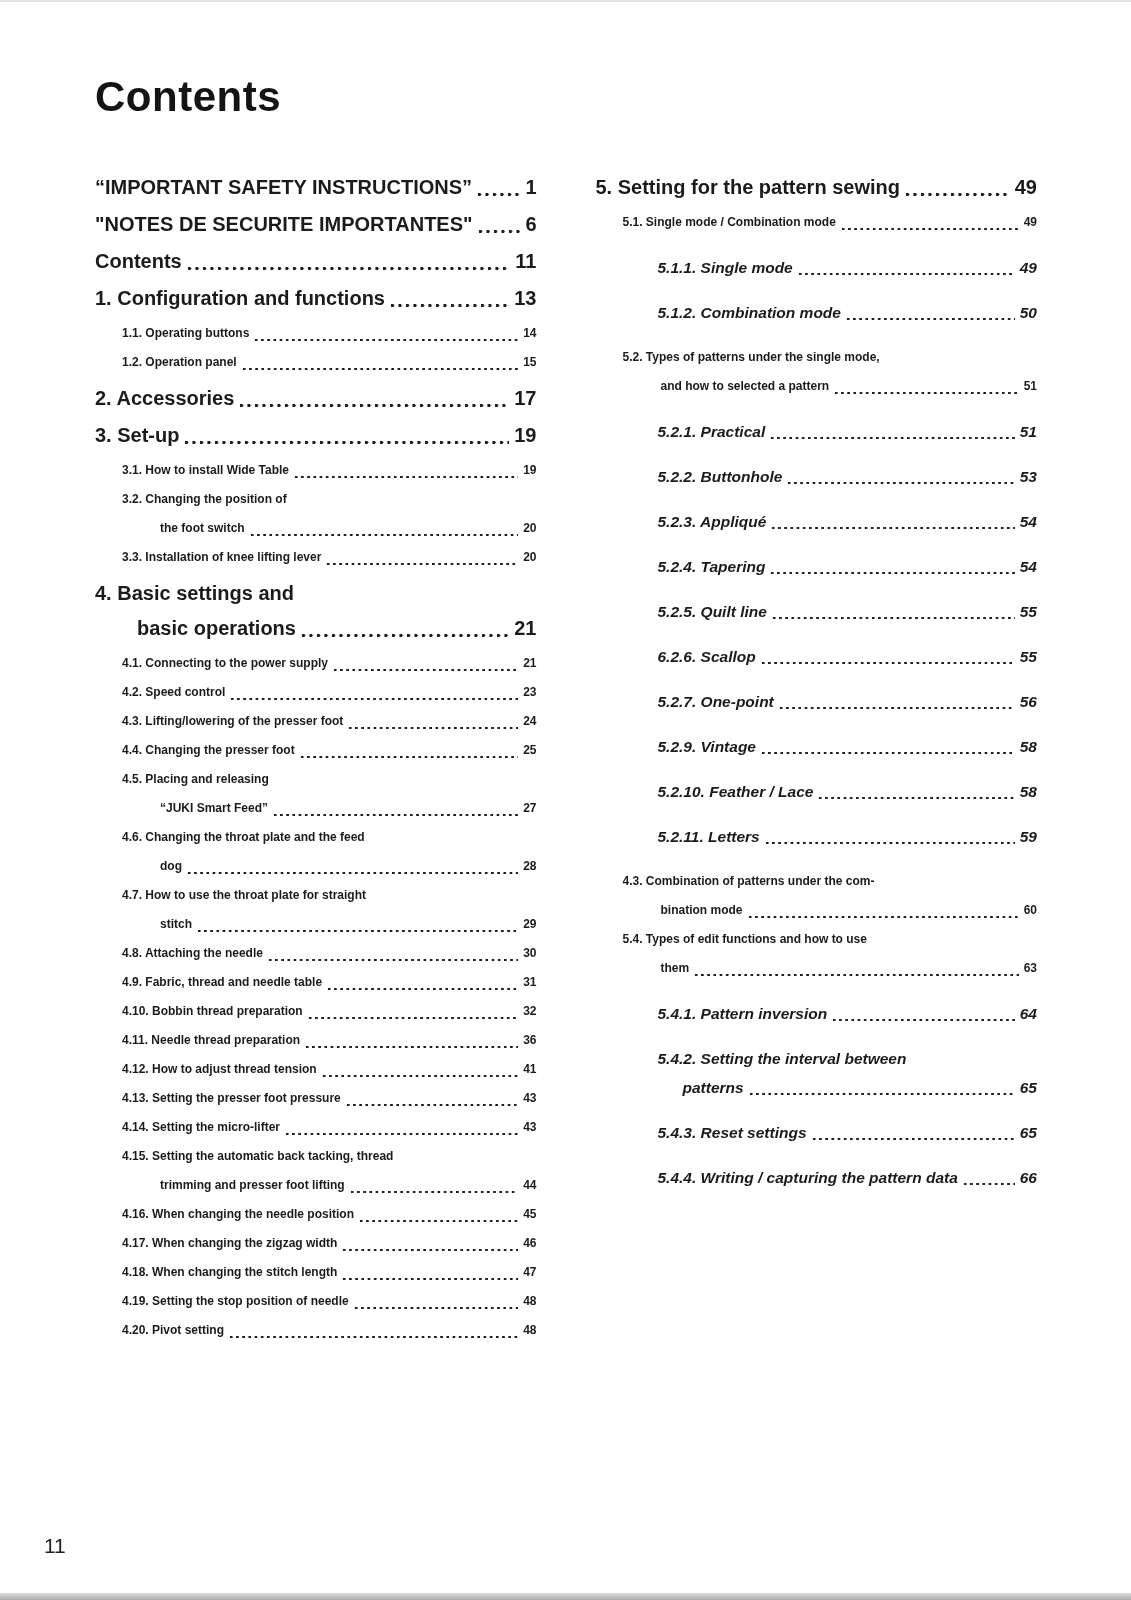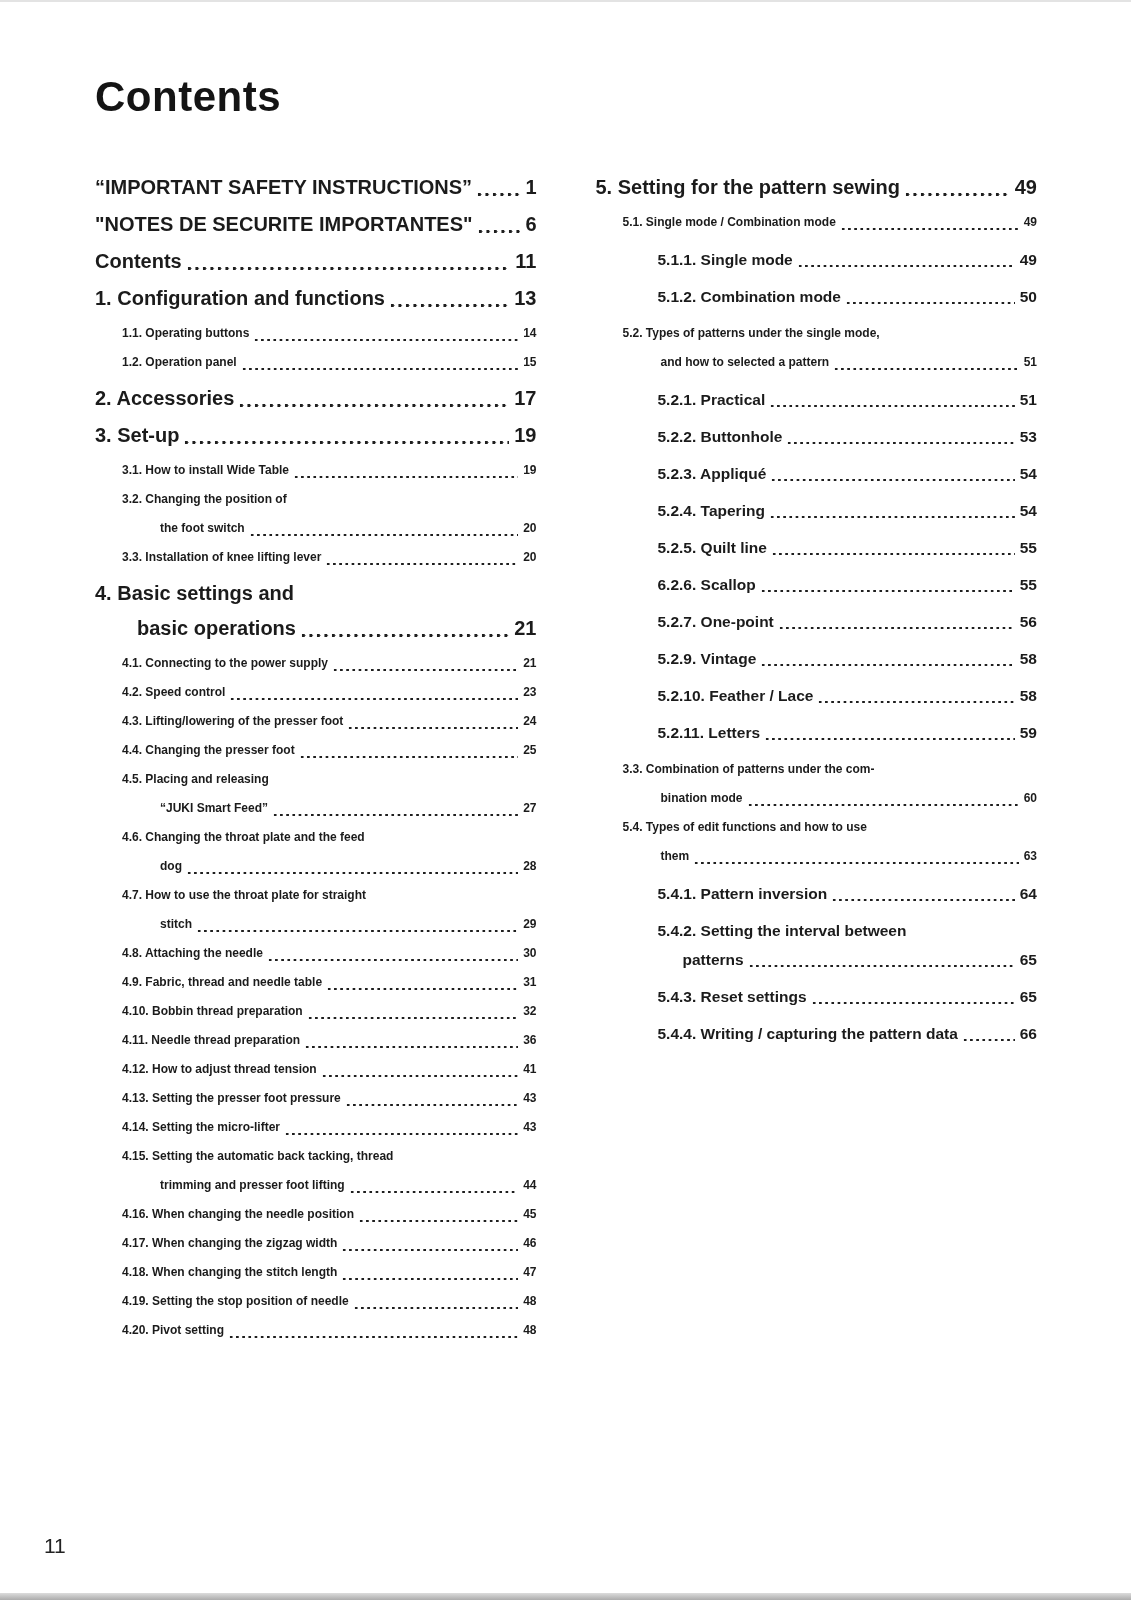--- a/index.html
+++ b/index.html
@@ -21,21 +21,21 @@
     font-size:42px; font-weight:700; color:#141414;
     line-height:1; margin:16px 0 46px 0; letter-spacing:.5px;
   }
 
   .columns { display:flex; gap:59px; align-items:flex-start; }
   .col { flex:1 1 0; min-width:0; }
 
   .entry { font-weight:700; color:#1b1b1b; }
   .ch { font-size:20px; line-height:28px; margin:9px 0; }
   .s1 { font-size:12px; line-height:25px; margin:4px 0; padding-left:27px; }
-  .s2 { font-size:15.5px; line-height:25px; margin:12px 0; padding-left:62px; }
+  .s2 { font-size:15.5px; line-height:25px; margin:20px 0; padding-left:62px;font-style:italic; }
   .s2 + .s1 { }
 
   .line { display:flex; align-items:flex-end; }
   .lbl { white-space:nowrap; }
   .cont { margin-top:4px;justify-content:space-between; }
   .ch .cont { margin-top:7px; padding-left:42px; }
   .s1 .cont { padding-left:38px; }
   .s2 .cont { padding-left:25px; }
 
   .dots {
@@ -413,21 +413,21 @@
         </div>
         <div class="entry s2">
           <div class="line">
             <span class="lbl">5.2.11. Letters</span>
             <span class="dots"></span>
             <span class="pg">59</span>
           </div>
         </div>
         <div class="entry s1">
           <div class="line">
-            <span class="lbl">3.3. Combination of patterns under the com-</span>
+            <span class="lbl">4.3. Combination of patterns under the com-</span>
           </div>
           <div class="line cont">
             <span class="lbl">bination mode</span>
             <span class="dots"></span>
             <span class="pg">60</span>
           </div>
         </div>
         <div class="entry s1">
           <div class="line">
             <span class="lbl">5.4. Types of edit functions and how to use</span>

